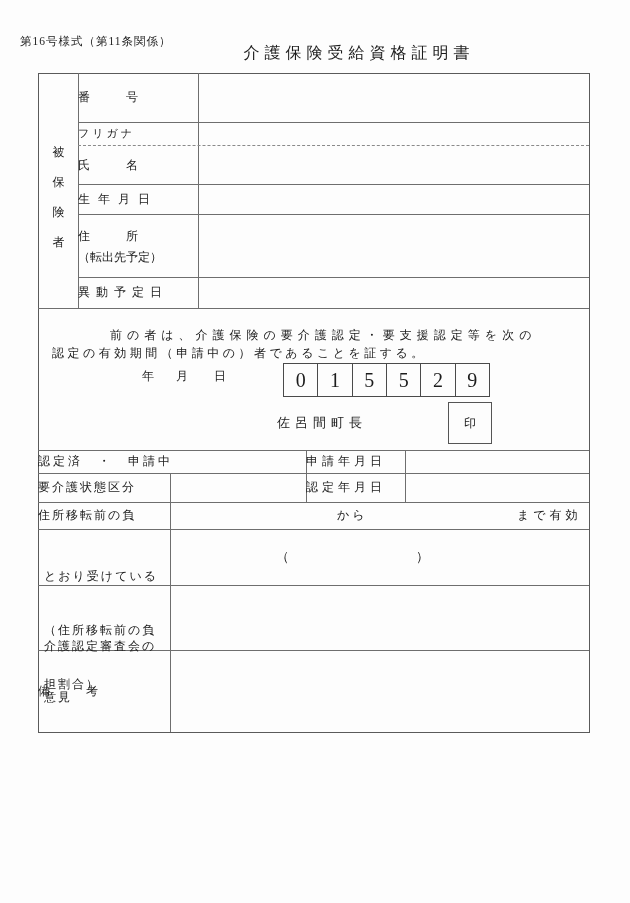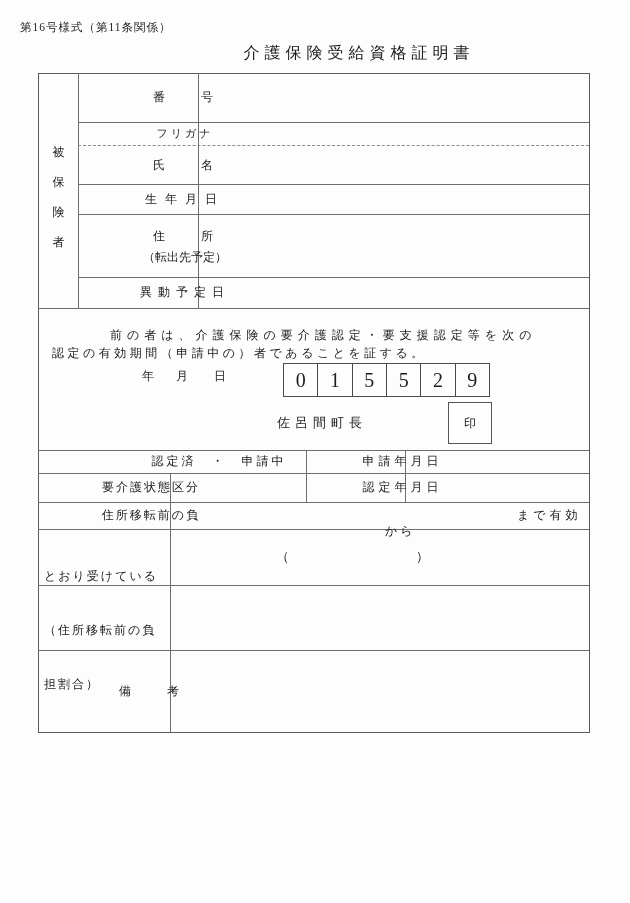--- a/index.html
+++ b/index.html
@@ -9,22 +9,22 @@
     font-family:"Liberation Serif","DejaVu Serif",serif;
     color:#1c1c1c;
   }
   .ln { position:absolute; background:#6e6e6e; }
   .hl { height:1px; }
   .vl { width:1px; }
   .dashed { position:absolute; height:0; border-top:1px dashed #8a8a8a; background:none; }
   .outer { position:absolute; left:38px; top:73px; width:550px; height:658px;
            border:1px solid #5a5a5a; background:transparent; }
   .t { position:absolute; font-size:12px; white-space:pre; line-height:1.2; }
-  .ctr { text-align:center;padding-left:47px; }
-  .form-no { left:20px; top:21px; font-size:11.5px; letter-spacing:1px; }
+  .ctr { text-align:left; }
+  .form-no { left:20px; top:35px; font-size:11.5px; letter-spacing:1px; }
   .title { left:0; top:43px; width:630px; text-align:center; font-size:16px; letter-spacing:5px;padding-left:44px; }
   .side-label { position:absolute; left:39px; top:144px; width:39px; height:100px;
                 display:flex; flex-direction:column; align-items:center; gap:13px;
                 font-size:12px; }
   .colB { left:78px; width:120px; }
   .cert-line1 { left:110px; top:328px; letter-spacing:5px; }
   .cert-line2 { left:52px; top:346px; letter-spacing:3.5px; }
   .digit-row { position:absolute; left:283px; top:363px; width:205px; height:32px;
                display:flex; border:1px solid #4a4a4a; box-sizing:content-box; }
   .digit-cell { flex:1; display:flex; align-items:center; justify-content:center;
@@ -110,30 +110,34 @@
   <div class="t ctr" style="left:38px; top:454px; width:268px; letter-spacing:3px;">認定済　・　申請中</div>
   <div class="t ctr" style="left:306px; top:454px; width:99px; letter-spacing:4px;">申請年月日</div>
   <div class="cell-blank" style="left:406px; top:451px; width:182px; height:21px;"></div>
 
   <div class="t ctr" style="left:38px; top:480px; width:132px; letter-spacing:2px;">要介護状態区分</div>
   <div class="cell-blank" style="left:171px; top:474px; width:135px; height:27px;"></div>
   <div class="t ctr" style="left:306px; top:480px; width:99px; letter-spacing:4px;">認定年月日</div>
   <div class="cell-blank" style="left:406px; top:474px; width:182px; height:27px;"></div>
 
   <div class="t ctr" style="left:38px; top:508px; width:132px; letter-spacing:2px;">住所移転前の負</div>
-  <div class="t" style="left:337px; top:524px; letter-spacing:3px;margin-left:48px;">から</div>
+  <div class="t" style="left:337px; top:508px; letter-spacing:3px;">から</div>
   <div class="t" style="left:517px; top:508px; letter-spacing:4px;">まで有効</div>
 
   <div class="t" style="left:44px; top:531px; width:126px; letter-spacing:2px; line-height:18px;">
     <div>とおり受けている</div>
     <div>（住所移転前の負</div>
     <div>担割合）</div>
   </div>
   <div class="t" style="left:276px; top:549px; font-size:13px;">（</div>
   <div class="t" style="left:416px; top:549px; font-size:13px;">）</div>
   <div class="cell-blank" style="left:171px; top:530px; width:417px; height:54px;"></div>
 
+  <div class="t" style="left:44px; top:604px; width:126px; letter-spacing:2px; line-height:17px;">
+    <div>介護認定審査会の</div>
+    <div>意見</div>
+  </div>
   <div class="cell-blank" style="left:171px; top:586px; width:417px; height:63px;"></div>
 
   <div class="t ctr" style="left:38px; top:684px; width:132px; letter-spacing:4px;">備　　考</div>
   <div class="cell-blank" style="left:171px; top:651px; width:417px; height:80px;"></div>
 
 </div>
 
 </body></html>

